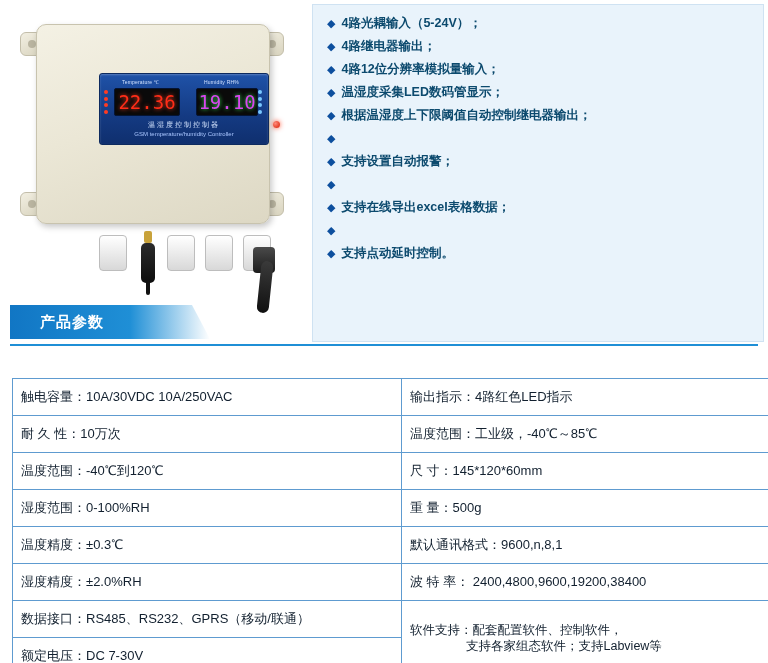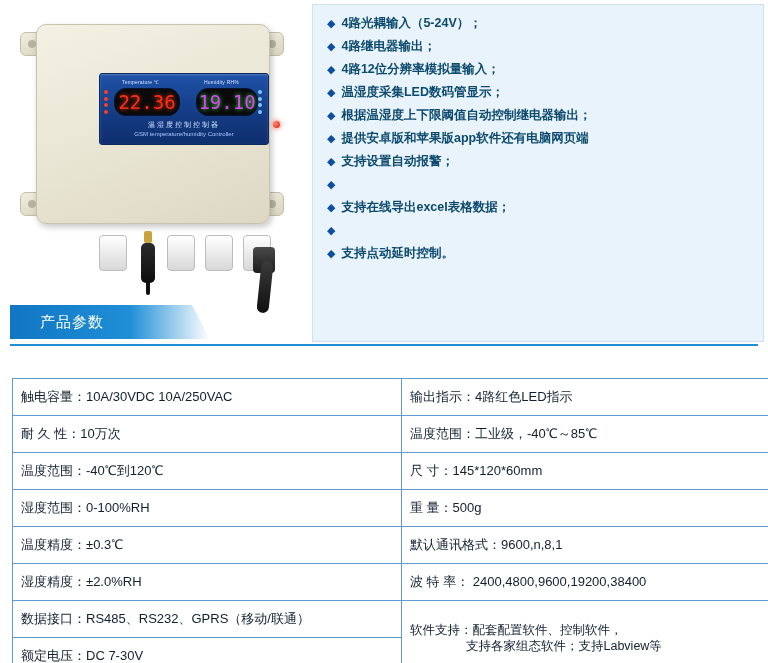--- a/index.html
+++ b/index.html
@@ -87,21 +87,21 @@
     white-space: nowrap;
   }
   .panel-label.temp { left: 22px; top: 5px; }
   .panel-label.hum  { left: 104px; top: 5px; }
   .led {
     position: absolute;
     top: 14px;
     height: 26px;
     background: #0a0a0a;
     border: 1px solid #051433;
-    border-radius: 12px;
+    border-radius: 2px;
     color: #ff2d18;
     font-family: "DejaVu Sans Mono", monospace;
     font-size: 19px;
     line-height: 26px;
     text-align: center;
     letter-spacing: 0px;
     text-shadow: 0 0 4px rgba(255,60,30,.9);
   }
   .led.temp { left: 14px; width: 64px; }
   .led.hum  { left: 96px; width: 60px; color:#d946ef; text-shadow: 0 0 4px rgba(60,255,90,.9); }
@@ -217,21 +217,21 @@
     inset: 0;
     background: linear-gradient(90deg,#1176c4 0%, #1f8fd6 60%, #ffffff 100%);
     clip-path: polygon(0 0, 182px 0, 200px 34px, 0 34px);
   }
   .banner-text {
     position: absolute;
     left: 30px;
     top: 8px;
     color: #ffffff;
     font-size: 15px;
-    font-weight: normal;
+    font-weight: bold;
     letter-spacing: 1px;
   }
   .banner-rule {
     position: absolute;
     left: 10px;
     top: 344px;
     width: 748px;
     height: 2px;
     background: #1f8fd6;
   }
@@ -349,21 +349,20 @@
     </div>
 
     <div class="feat-item">
       <span class="feat-bullet">◆</span>
       <span class="feat-text">根据温湿度上下限阈值自动控制继电器输出；</span>
     </div>
 
     <div class="feat-item">
       <span class="feat-bullet">◆</span>
       <span class="feat-text">
-        <span>提供安卓版和苹果版app软件还有电脑网页端</span>
       </span>
     </div>
 
     <div class="feat-item">
       <span class="feat-bullet">◆</span>
       <span class="feat-text">支持设置自动报警；</span>
     </div>
 
     <div class="feat-item">
       <span class="feat-bullet">◆</span>

